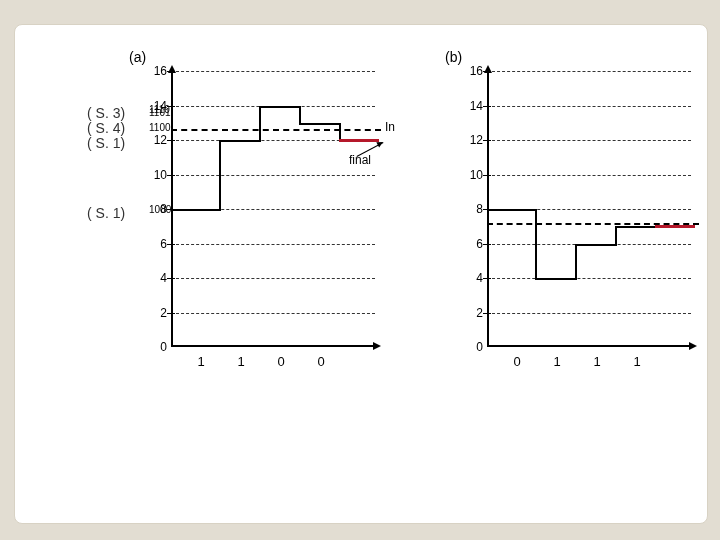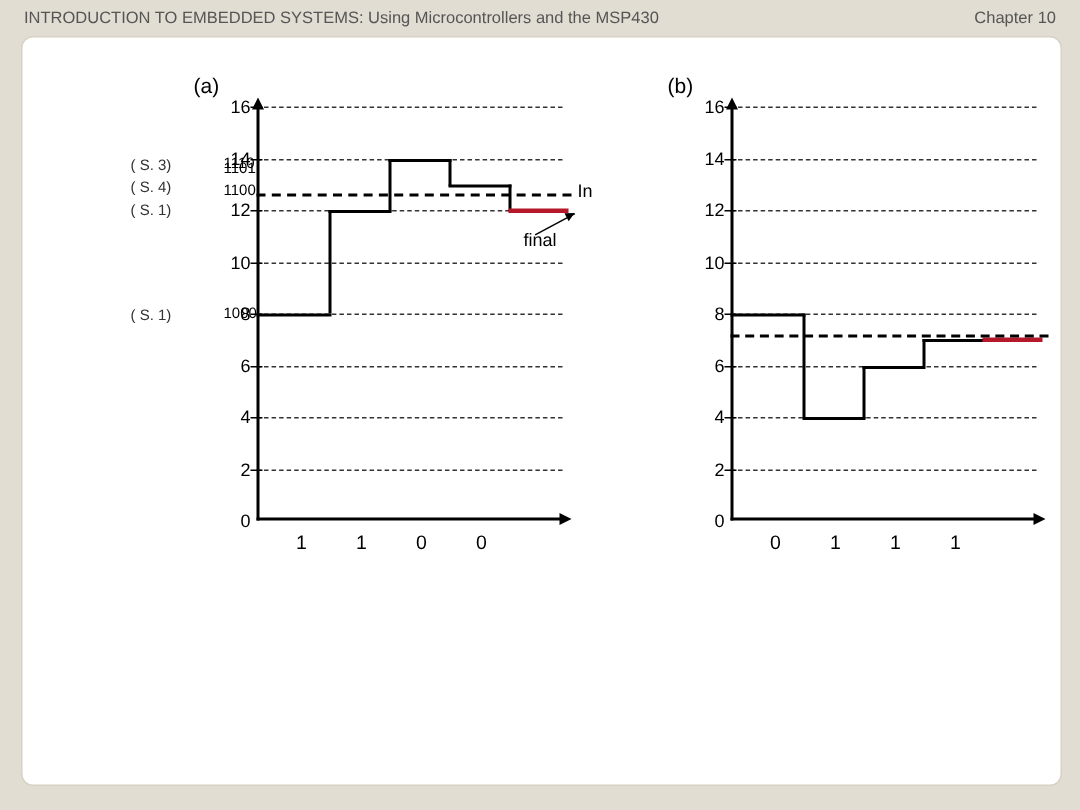--- a/index.html
+++ b/index.html
@@ -15,37 +15,33 @@
   .axis-y::before{content:"";position:absolute;top:-6px;left:-3px;border-left:4px solid transparent;border-right:4px solid transparent;border-bottom:8px solid #000;}
   .axis-x{position:absolute;bottom:36px;left:48px;right:8px;height:2px;background:#000;}
   .axis-x::after{content:"";position:absolute;right:-6px;top:-3px;border-top:4px solid transparent;border-bottom:4px solid transparent;border-left:8px solid #000;}
   .grid{position:absolute;left:48px;right:8px;border-top:1px dashed #333;height:0;}
   .ytick{position:absolute;left:24px;width:20px;text-align:right;font-size:12px;transform:translateY(-50%);}
   .stick{position:absolute;left:44px;width:8px;height:1px;background:#000;}
   .xcell{position:absolute;bottom:14px;width:40px;text-align:center;font-size:13px;}
   .step{position:absolute;height:2px;background:#000;}
   .vstep{position:absolute;width:2px;background:#000;}
   .final{position:absolute;height:3px;background:#b5182a;}
-  .sidenote{position:absolute;font-size:10px;color:#333;}
+  .sidenote{position:absolute;font-size:14px;color:#333;}
   .input-line{position:absolute;border-top:2px dashed #000;}
   .input-lbl{position:absolute;font-size:12px;}
   .arrow{position:absolute;width:30px;height:1px;background:#000;}
   .arrow::after{content:"";position:absolute;right:0;top:-3px;border-top:3px solid transparent;border-bottom:3px solid transparent;border-left:6px solid #000;}
   .caption{position:absolute;bottom:12px;left:40px;font-size:14px;font-family:"Times New Roman",serif;}
   .footer{position:absolute;bottom:6px;left:0;right:0;text-align:center;font-size:11px;color:#555;}
   .bcode{position:absolute;font-size:10px;left:94px;}
 </style>
 </head>
 <body>
 
 <div class="slide">
-  <div class="header">
-    <span>INTRODUCTION TO EMBEDDED SYSTEMS: Using Microcontrollers and the MSP430</span>
-    <span>Chapter 10</span>
-  </div>
 
   <div class="card">
     <div class="figure">
 
       <div class="panel a">
         <div class="panel-label">(a)</div>
         <div class="axis-y"></div>
         <div class="axis-x"></div>
 
         <div class="ytick" style="top:294px">0</div>

